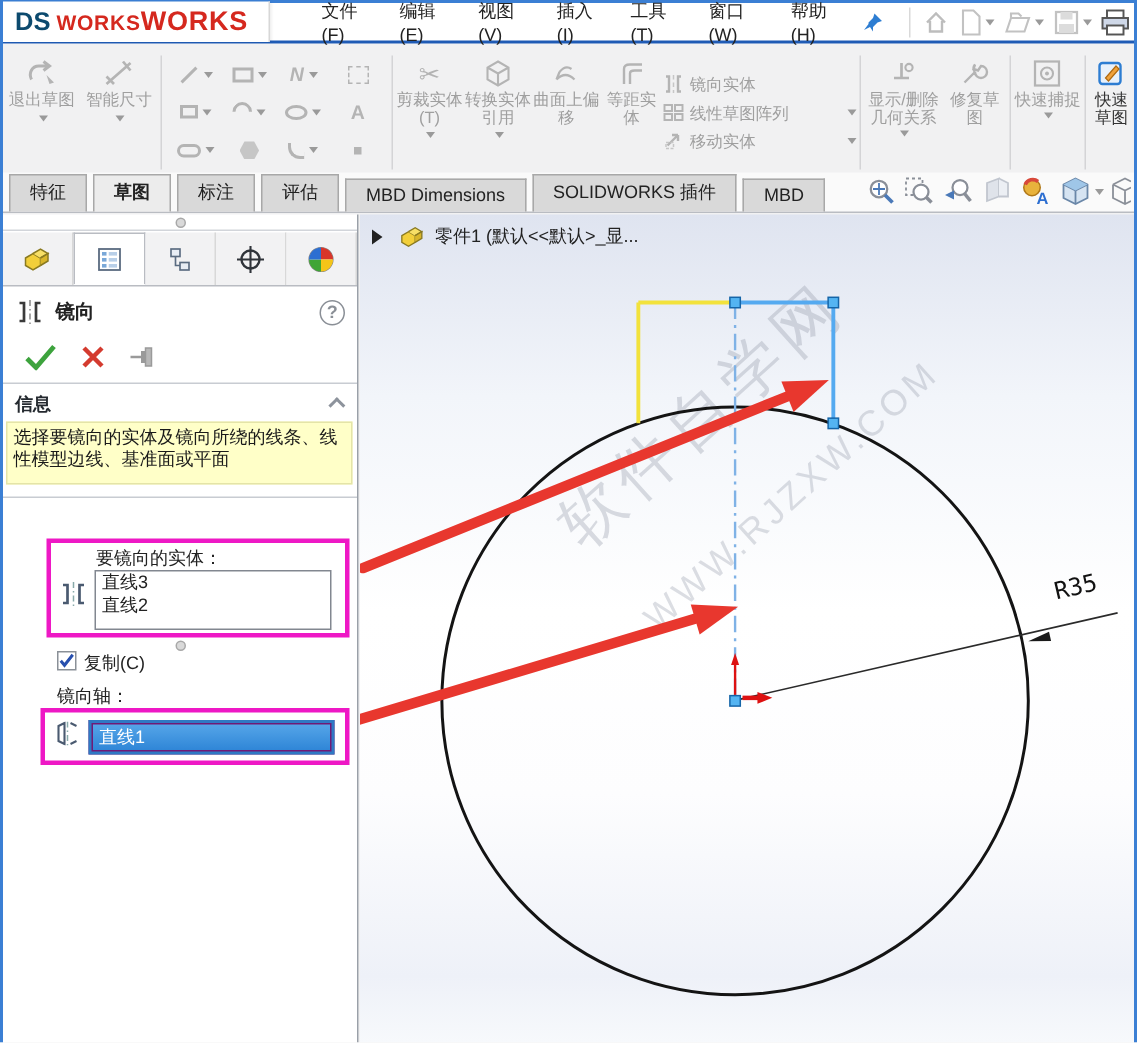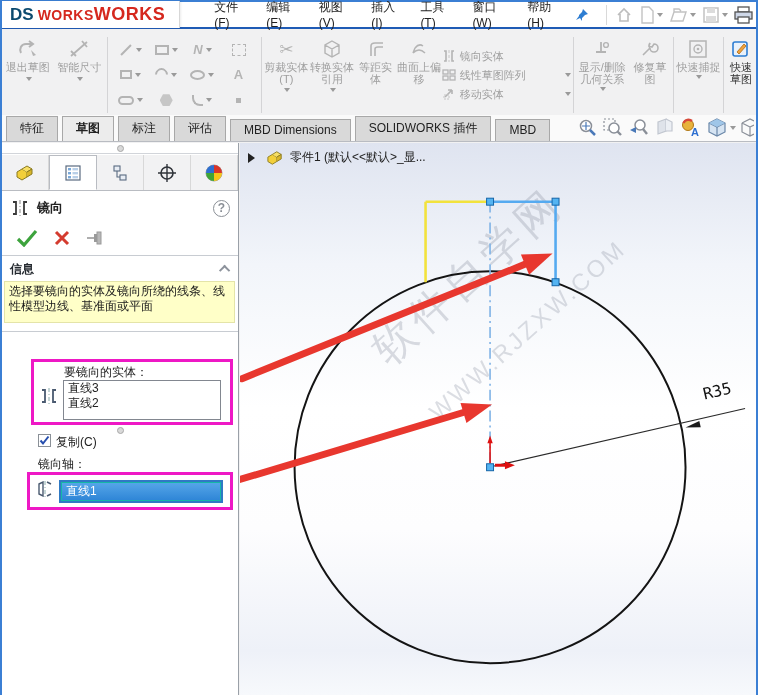--- a/index.html
+++ b/index.html
@@ -84,21 +84,21 @@
   .g1 .lab { position:absolute; left:30px; top:2px; }
   .g1 .icy { position:absolute; left:5px; top:26px; }
   .listbox { position:absolute; left:29px; right:9px; top:18px; height:40px; background:#fff; border:1px solid #828790; overflow:hidden; }
   .listbox .item { padding:0 4px; line-height:15px; }
   .midgrip { position:absolute; left:115px; top:284px; }
   .copyrow { position:absolute; left:36px; top:291px; display:flex; gap:5px; }
   .cbx { width:13px; height:13px; border:1px solid #8a9097; background:#fff; display:flex; align-items:center; justify-content:center; }
   .axislab { position:absolute; left:36px; top:313px; }
   .g2 { left:1px; right:5px; top:329px; height:38px; }
   .g2 .icy { position:absolute; left:5px; top:6px; }
-  .axisfield { position:absolute; left:29px; right:7px; top:5px; height:23px; border:2px solid #2f79c4; background:#14b8a6; padding:1px; }
+  .axisfield { position:absolute; left:29px; right:7px; top:5px; height:23px; border:2px solid #2f79c4; background:#701a75; padding:1px; }
   .axissel { height:100%; background:linear-gradient(#55a5e8,#2f86d7); color:#fff; display:flex; align-items:center; padding:0 4px; }
   .side-grip { position:absolute; left:240px; top:497px; }
 
   
   .graphics { position:absolute; left:238px; top:141px; right:0; bottom:0;
               background:linear-gradient(180deg,#dfe4f0 0%,#f2f5fa 22%,#ffffff 48%,#fdfdfe 70%,#eef1f8 92%,#f7f9fc 100%); overflow:hidden; }
   .gsvg { position:absolute; left:0; top:0; width:100%; height:100%; }
   .tree { position:absolute; left:8px; top:6px; display:flex; align-items:center; gap:6px; }
   .tri { width:0; height:0; border:5px solid transparent; border-left:7px solid #222; }
 </style>
@@ -240,35 +240,35 @@
     </div>
     <div class="bigbtn" style="width:46px">
       <span class="ic">
         <svg width="18" height="18" viewBox="0 0 18 18">
             <path d="M9 1 L16 5 V13 L9 17 L2 13 V5 Z M2 5 L9 9 L16 5 M9 9 V17" fill="none" stroke="#b4b4b4" stroke-width="1.4"></path>
           </svg>
       </span>
       <span class="lbl">转换实体引用</span>
       <span class="car" style="margin-top:3px"></span>
     </div>
+    <div class="bigbtn" style="width:46px">
+      <span class="ic">
+        <svg width="18" height="18" viewBox="0 0 18 18">
+            <path d="M3 13 Q9 7 15 13 M5 8 L3 13 M13 6 Q9 3 5 8" fill="none" stroke="#b4b4b4" stroke-width="1.5"></path>
+          </svg>
+      </span>
+      <span class="lbl">曲面上偏移</span>
+    </div>
     <div class="bigbtn" style="width:42px">
       <span class="ic">
         <svg width="18" height="18" viewBox="0 0 18 18">
             <path d="M4 16 V6 Q4 3 8 3 H16 M8 16 V9 Q8 7 11 7 H16" fill="none" stroke="#b4b4b4" stroke-width="1.6"></path>
           </svg>
       </span>
       <span class="lbl">等距实体</span>
-    </div>
-    <div class="bigbtn" style="width:46px">
-      <span class="ic">
-        <svg width="18" height="18" viewBox="0 0 18 18">
-            <path d="M3 13 Q9 7 15 13 M5 8 L3 13 M13 6 Q9 3 5 8" fill="none" stroke="#b4b4b4" stroke-width="1.5"></path>
-          </svg>
-      </span>
-      <span class="lbl">曲面上偏移</span>
     </div>
     <div class="stack">
       <div class="row">
         <svg width="14" height="12" viewBox="0 0 14 12">
             <path d="M2 1 H4 V11 H2 M12 1 H10 V11 H12" fill="none" stroke="#b4b4b4" stroke-width="1.6"></path>
             <path d="M7 0 V12" stroke="#c6c6c6" stroke-width="1" stroke-dasharray="3 2"></path>
           </svg>
         <span>镜向实体</span>
       </div>
       <div class="row">

